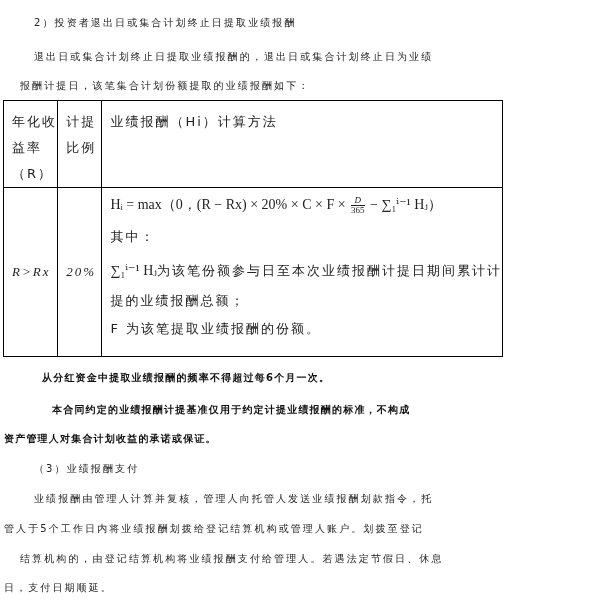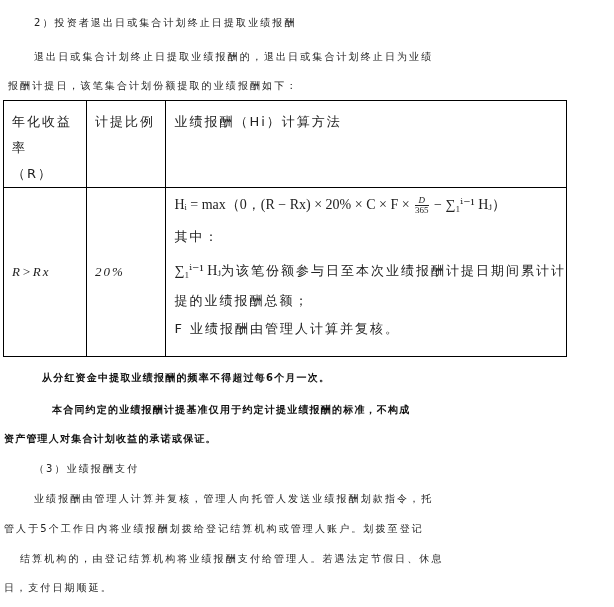--- a/index.html
+++ b/index.html
@@ -5,21 +5,21 @@
   html, body { margin: 0; padding: 0; background: #ffffff; }
   body {
     width: 614px; height: 607px; position: relative; overflow: hidden;
     font-family: "DejaVu Sans", sans-serif; color: #222; font-size: 13px;
   }
   .line { position: absolute; white-space: nowrap; letter-spacing: 2.1px; font-size: 10px; line-height: 16px; }
   .bold { font-weight: bold; color: #111; letter-spacing: 1.2px; }
   .serif { font-family: "Liberation Serif", "DejaVu Serif", serif; letter-spacing: 0; }
   table.fee {
     position: absolute; left: 3px; top: 100px; border-collapse: collapse;
-    width: 564px;
+    width: 500px;
   }
   table.fee td {
     border: 1.5px solid #000; vertical-align: top; padding: 0 0 0 8px;
     font-size: 13px; letter-spacing: 2px;
   }
   .c1 { width: 90px; }
   .c2 { width: 90px; }
   .hdr td { height: 58px; }
   .hdr .cell-text { padding-top: 8px; line-height: 26px; }
   .r1 td { height: 33px; vertical-align: middle; }
@@ -29,21 +29,21 @@
   .math { font-family: "Liberation Serif", "DejaVu Serif", serif; letter-spacing: 0; font-size: 14px; }
   .frac { display: inline-block; vertical-align: middle; text-align: center; font-size: 9px; line-height: 9px; margin: 0 2px; }
   .frac .num { display: block; border-bottom: 1px solid #222; font-style: italic; padding: 0 1px; }
   .frac .den { display: block; }
 </style>
 </head>
 <body>
 
 <div class="line" style="left:34px; top:15px;">2）投资者退出日或集合计划终止日提取业绩报酬</div>
 <div class="line" style="left:34px; top:49px;">退出日或集合计划终止日提取业绩报酬的，退出日或集合计划终止日为业绩</div>
-<div class="line" style="left:8px; top:78px;">报酬计提日，该笔集合计划份额提取的业绩报酬如下：</div>
+<div class="line" style="left:20px; top:78px;">报酬计提日，该笔集合计划份额提取的业绩报酬如下：</div>
 
 <table class="fee">
   <tbody>
       <tr class="hdr">
     <td class="c1">
       <div class="cell-text">
         <div>年化收益率</div>
         <div>（R）</div>
       </div>
     </td>
@@ -64,21 +64,21 @@
           <span class="num">D</span>
           <span class="den">365</span>
         </span>
         <span>− ∑₁ⁱ⁻¹ Hⱼ）</span>
       </div>
       <div class="f-line" style="margin-top:14px;">其中：</div>
       <div class="f-line" style="margin-top:18px;">
         <span class="math">∑₁ⁱ⁻¹ Hⱼ</span><span>为该笔份额参与日至本次业绩报酬计提日期间累计计</span>
       </div>
       <div class="f-line" style="margin-top:14px;">提的业绩报酬总额；</div>
-      <div class="f-line" style="margin-top:12px;">F 业绩报酬由管理人计算并复核。</div>
+      <div class="f-line" style="margin-top:12px;">F 为该笔提取业绩报酬的份额。</div>
     </td>
   </tr>
 </tbody>
   </table>
 
 <div class="line bold" style="left:42px; top:370px;">从分红资金中提取业绩报酬的频率不得超过每6个月一次。</div>
 <div class="line bold" style="left:34px; top:402px;margin-left:18px;">本合同约定的业绩报酬计提基准仅用于约定计提业绩报酬的标准，不构成</div>
 <div class="line bold" style="left:4px; top:431px;">资产管理人对集合计划收益的承诺或保证。</div>
 <div class="line" style="left:34px; top:461px;">（3）业绩报酬支付</div>
 <div class="line" style="left:34px; top:491px;">业绩报酬由管理人计算并复核，管理人向托管人发送业绩报酬划款指令，托</div>

